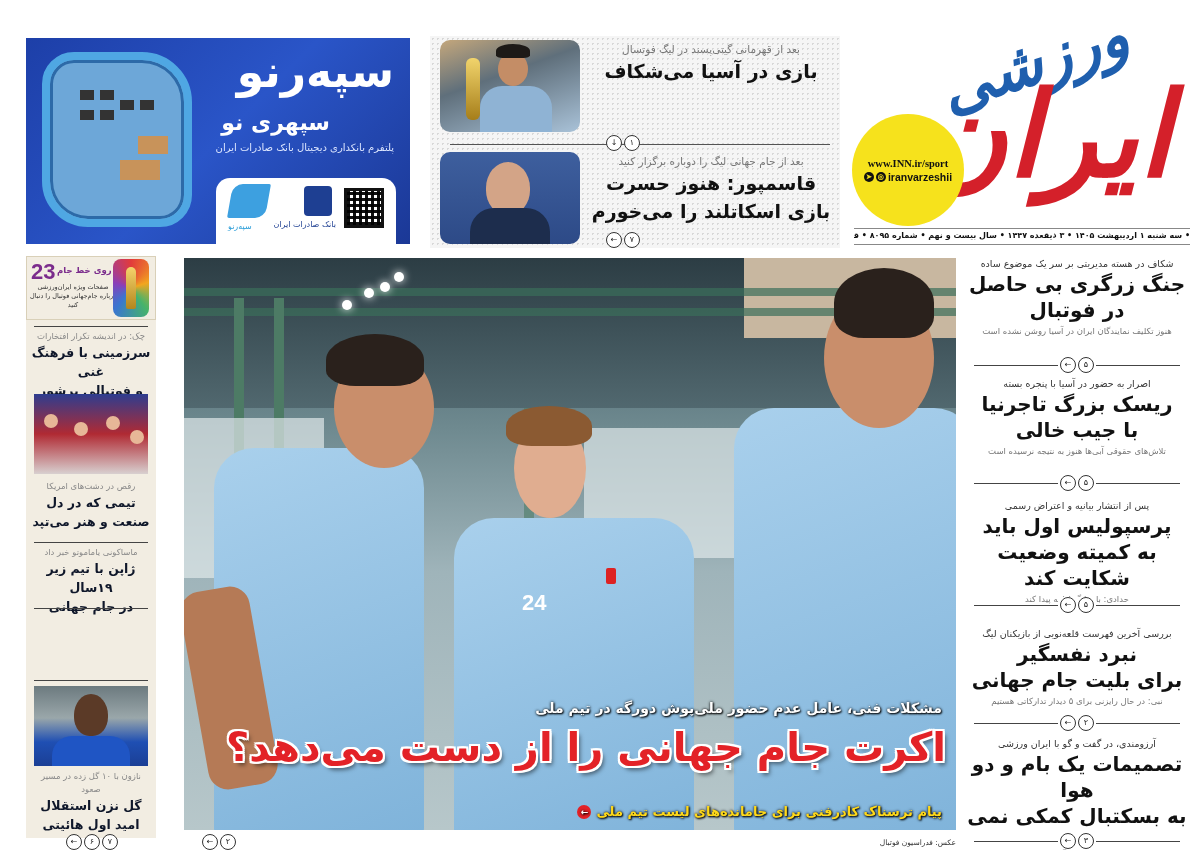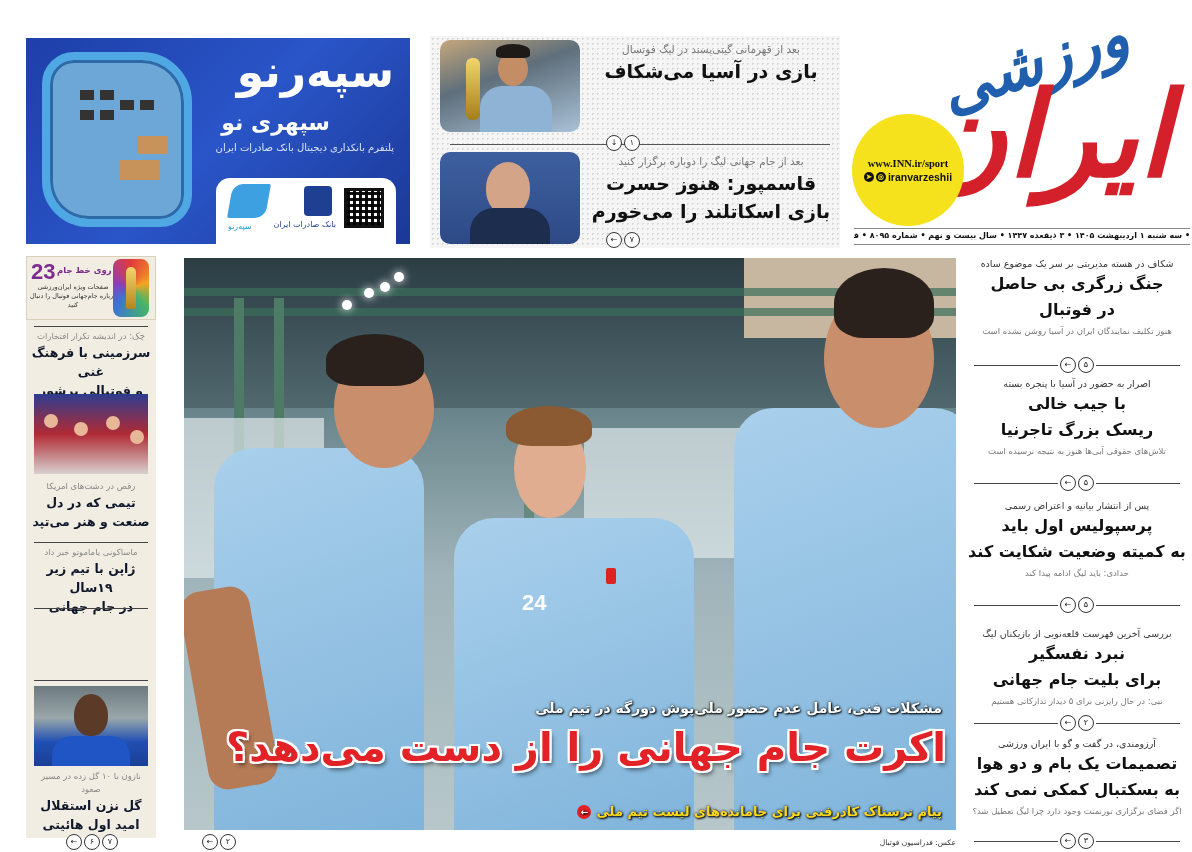--- a/index.html
+++ b/index.html
@@ -104,21 +104,21 @@
   .hero-sub { position: absolute; right: 14px; top: 546px; font-size: 13px; font-weight: bold; color: #ffd91a;
               direction: rtl; text-shadow: 0 0 3px #000, 1px 1px 2px #000; display: flex; align-items: center; gap: 5px; }
   .hero-sub .arrow { width: 14px; height: 14px; border-radius: 50%; background: #e32227; color: #fff; font-size: 9px; line-height: 14px; text-align: center; }
   .hero-pager { position: absolute; left: 202px; top: 834px; }
   .hero-credit { position: absolute; right: 236px; top: 838px; font-size: 7.5px; color: #333; direction: rtl; }
 
   
   .rightcol { position: absolute; left: 966px; top: 252px; width: 222px; height: 600px; }
   .rc-story { position: absolute; left: 0; right: 0; direction: rtl; text-align: center; }
   .rc-kicker { font-size: 9.5px; color: #333; line-height: 15px; }
-  .rc-head { font-size: 16px; font-weight: bold; line-height: 26px; color: #111; }
+  .rc-head { font-size: 20px; font-weight: bold; line-height: 26px; color: #111; }
   .rc-sub { font-size: 8.5px; color: #777; line-height: 16px; }
   .rc-sep { position: absolute; left: 8px; right: 8px; height: 18px; }
   .rc-sep::before { content: ""; position: absolute; left: 0; right: 0; top: 9px; border-top: 1px solid #444; }
   .rc-sep .pager { position: absolute; left: 50%; top: 1px; transform: translateX(-50%); background: #fff; padding: 0 2px; }
 </style>
 </head>
 <body>
 
 <div class="masthead">
   <div class="logo-sub">ورزشی</div>
@@ -308,22 +308,22 @@
   </div>
   <div class="rc-sep" style="top:104px">
     <span class="pager">
       <span class="pg">←</span>
       <span class="pg">۵</span>
     </span>
   </div>
 
   <div class="rc-story" style="top:124px">
     <div class="rc-kicker">اصرار به حضور در آسیا با پنجره بسته</div>
+    <div class="rc-head">ریسک بزرگ تاجرنیا</div>
     <div class="rc-head">با جیب خالی</div>
-    <div class="rc-head">ریسک بزرگ تاجرنیا</div>
     <div class="rc-sub">تلاش‌های حقوقی آبی‌ها هنوز به نتیجه نرسیده است</div>
   </div>
   <div class="rc-sep" style="top:222px">
     <span class="pager">
       <span class="pg">←</span>
       <span class="pg">۵</span>
     </span>
   </div>
 
   <div class="rc-story" style="top:246px">

